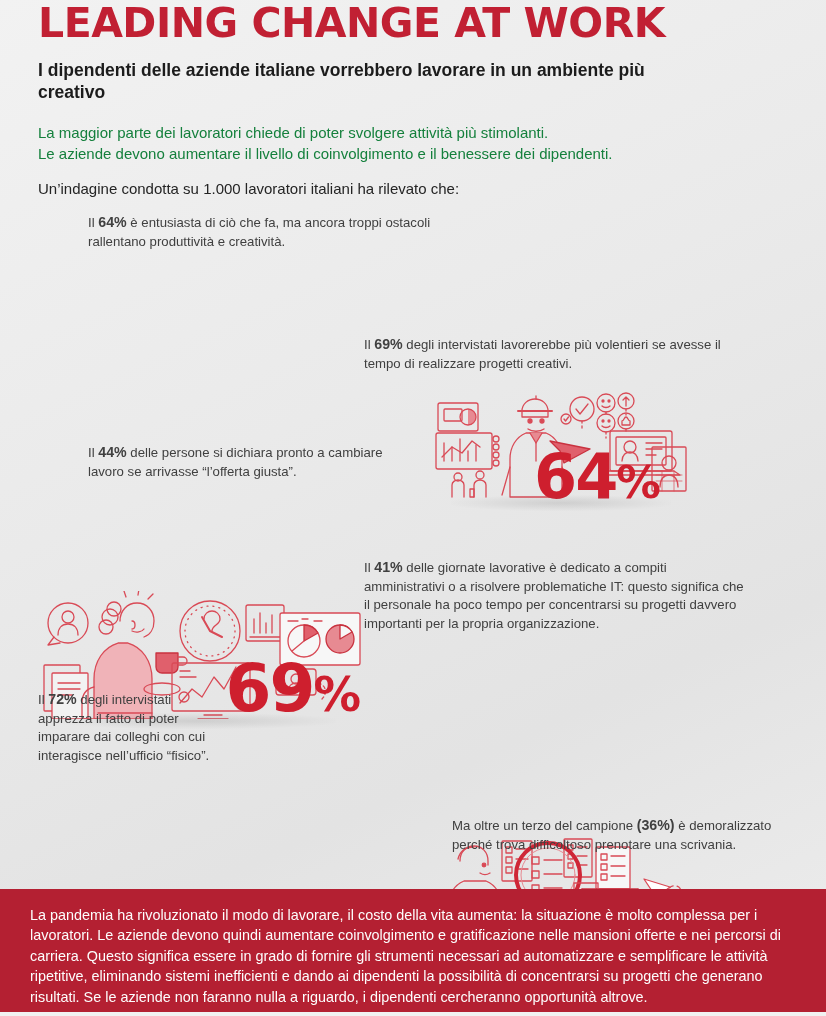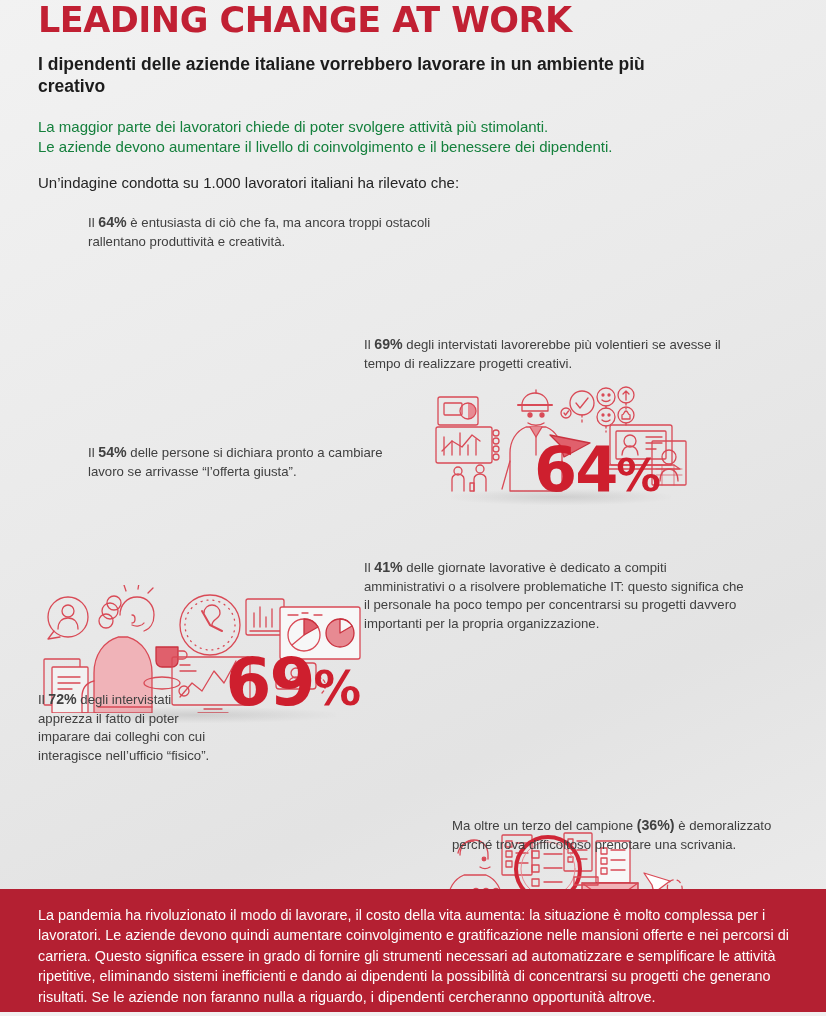--- a/index.html
+++ b/index.html
@@ -23,21 +23,21 @@
     width: 826px;
     height: 1016px;
     overflow: hidden;
   }
 
   
   .header { padding: 2px 0 0 38px; }
 
   .main-title {
     font-family: "DejaVu Sans", sans-serif;
-    font-size: 35px;
+    font-size: 41px;
     font-weight: 700;
     letter-spacing: -0.5px;
     color: #c12033;
     line-height: 1.05;
     white-space: nowrap;
   }
 
   .subtitle {
     margin-top: 14px;
     font-size: 17.5px;
@@ -121,21 +121,21 @@
 
   
   .footer {
     position: absolute;
     left: 0;
     bottom: 0;
     width: 826px;
     height: 127px;
     background: #b42032;
     color: #ffffff;
-    padding: 16px 34px 0 38px;
+    padding: 16px 34px 0 30px;
   }
   .footer::after {
     content: "";
     position: absolute;
     left: 0; bottom: 0;
     width: 100%; height: 4px;
     background: #f1f1f1;
   }
   .footer-text {
     font-size: 14.4px;
@@ -301,21 +301,21 @@
         <path d="M256 100c0-5 4-8 8-8s8 3 8 8"></path>
         <path d="M286 92c8 2 10 10 4 16" stroke-dasharray="3 3"></path>
       </g>
     </svg>
     <div class="pct" id="pct-69"><span>69</span><span class="sign">%</span></div>
     <div class="art-shadow"></div>
   </div>
 
   <p class="stat stat-text" id="stat-69-text"><span>Il </span><b>69%</b><span> degli intervistati lavorerebbe più volentieri se avesse il tempo di realizzare progetti creativi.</span></p>
 
-  <p class="stat stat-text" id="stat-44-text"><span>Il </span><b>54%</b><span> delle persone si dichiara pronto a cambiare lavoro se arrivasse “l’offerta giusta”.</span></p>
+  <p class="stat stat-text" id="stat-44-text"><span>Il </span><b>44%</b><span> delle persone si dichiara pronto a cambiare lavoro se arrivasse “l’offerta giusta”.</span></p>
 
   <div class="stat art" id="stat-44-art">
     <svg viewBox="0 0 272 120" fill="none" stroke="#d94a56" stroke-width="1.3" stroke-linecap="round" stroke-linejoin="round" aria-hidden="true">
       <g>
         <path d="M20 26c0-9 6-15 14-15s14 6 14 15v4"></path>
         <path d="M18 24c2-8 8-12 16-12"></path>
         <circle cx="44" cy="30" r="1.8" fill="#d94a56"></circle>
         <path d="M40 38c3 2 7 2 10 0"></path>
         <path d="M24 46c-10 4-16 14-16 26v46h54V72c0-12-6-22-16-26z"></path>
         <path d="M30 70h34M30 78h26"></path>

